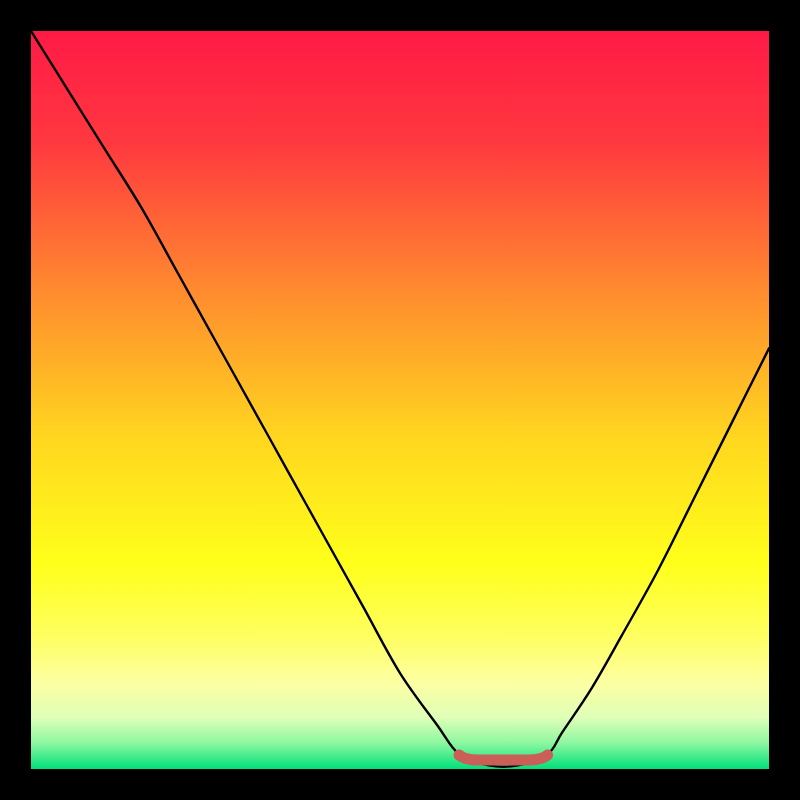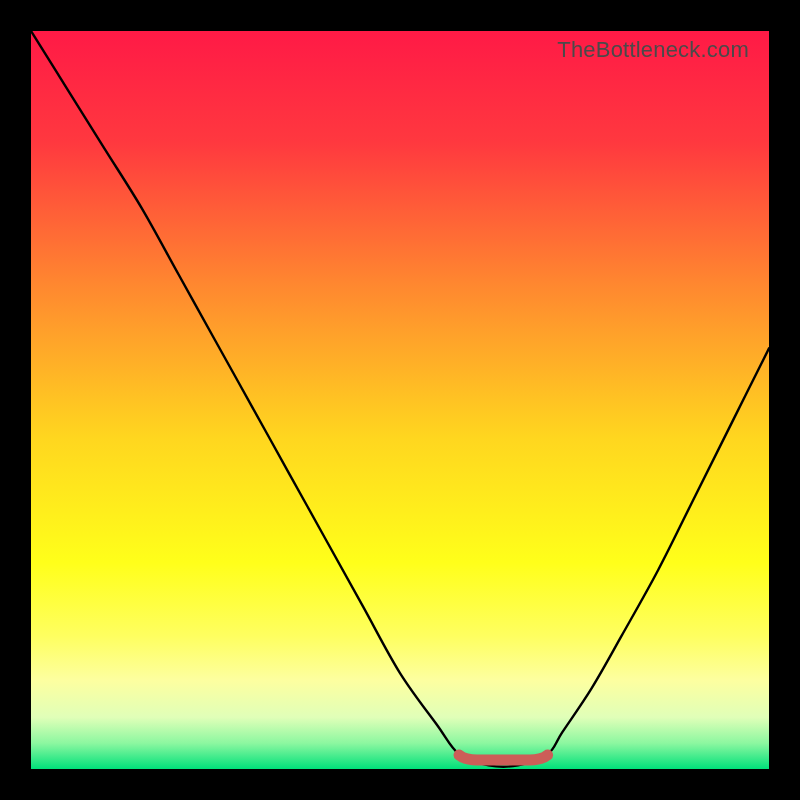--- a/index.html
+++ b/index.html
@@ -68,16 +68,15 @@
           </linearGradient>
       </defs>
       <rect x="0" y="0" width="738" height="738" fill="url(#bg-grad)"></rect>
     </svg>
 
     <svg class="curve" viewBox="0 0 738 738" preserveAspectRatio="none">
       <path id="main-curve" fill="none" stroke="#000" stroke-width="2.4" stroke-linecap="round" d="M 0 0 C 6.1499999999999995 9.839999999999995 24.6 39.35999999999996 36.9 59.039999999999964 C 49.199999999999996 78.71999999999997 61.49999999999999 98.40000000000003 73.8 118.08000000000004 C 86.1 137.76000000000005 98.4 156.21 110.7 177.12 C 123 198.03 135.29999999999998 221.39999999999995 147.6 243.53999999999996 C 159.9 265.67999999999995 172.2 287.82000000000005 184.5 309.96000000000004 C 196.8 332.1 209.1 354.24 221.4 376.38 C 233.70000000000002 398.52 246 420.66 258.3 442.8 C 270.6 464.94 282.9 487.08000000000004 295.2 509.22 C 307.5 531.36 319.8 553.5 332.1 575.64 C 344.40000000000003 597.78 356.7 622.3799999999999 369 642.06 C 381.3 661.74 396.06000000000006 680.19 405.90000000000003 693.72 C 415.74 707.25 419.42999999999995 716.475 428.03999999999996 723.24 C 436.65 730.005 447.71999999999997 732.4649999999999 457.56 734.31 C 467.40000000000003 736.155 477.24 736.155 487.08000000000004 734.31 C 496.9200000000001 732.4649999999999 509.22 728.775 516.6 723.24 C 523.98 717.705 523.98 712.1700000000001 531.36 701.1 C 538.74 690.03 551.04 672.81 560.88 656.8199999999999 C 570.72 640.8299999999999 579.3299999999999 624.8399999999999 590.4 605.16 C 601.47 585.48 615 562.11 627.3 538.74 C 639.5999999999999 515.37 651.9000000000001 489.53999999999996 664.2 464.94 C 676.5 440.34000000000003 688.8000000000001 415.74 701.1 391.14000000000004 C 713.4 366.5400000000001 731.85 329.64000000000004 738 317.34000000000003"></path>
       <path id="band-curve" fill="none" stroke="#cc5e58" stroke-width="11" stroke-linecap="round" d="M 428.03999999999996 723.93 Q 434.03999999999996 728.93 446.03999999999996 728.93 L 498.6 728.93 Q 510.6 728.93 516.6 723.93"></path>
     </svg>
 
-    <div class="watermark">TheBottleneck.com</div>
   </div>
 
 </div>
 
 </body></html>

